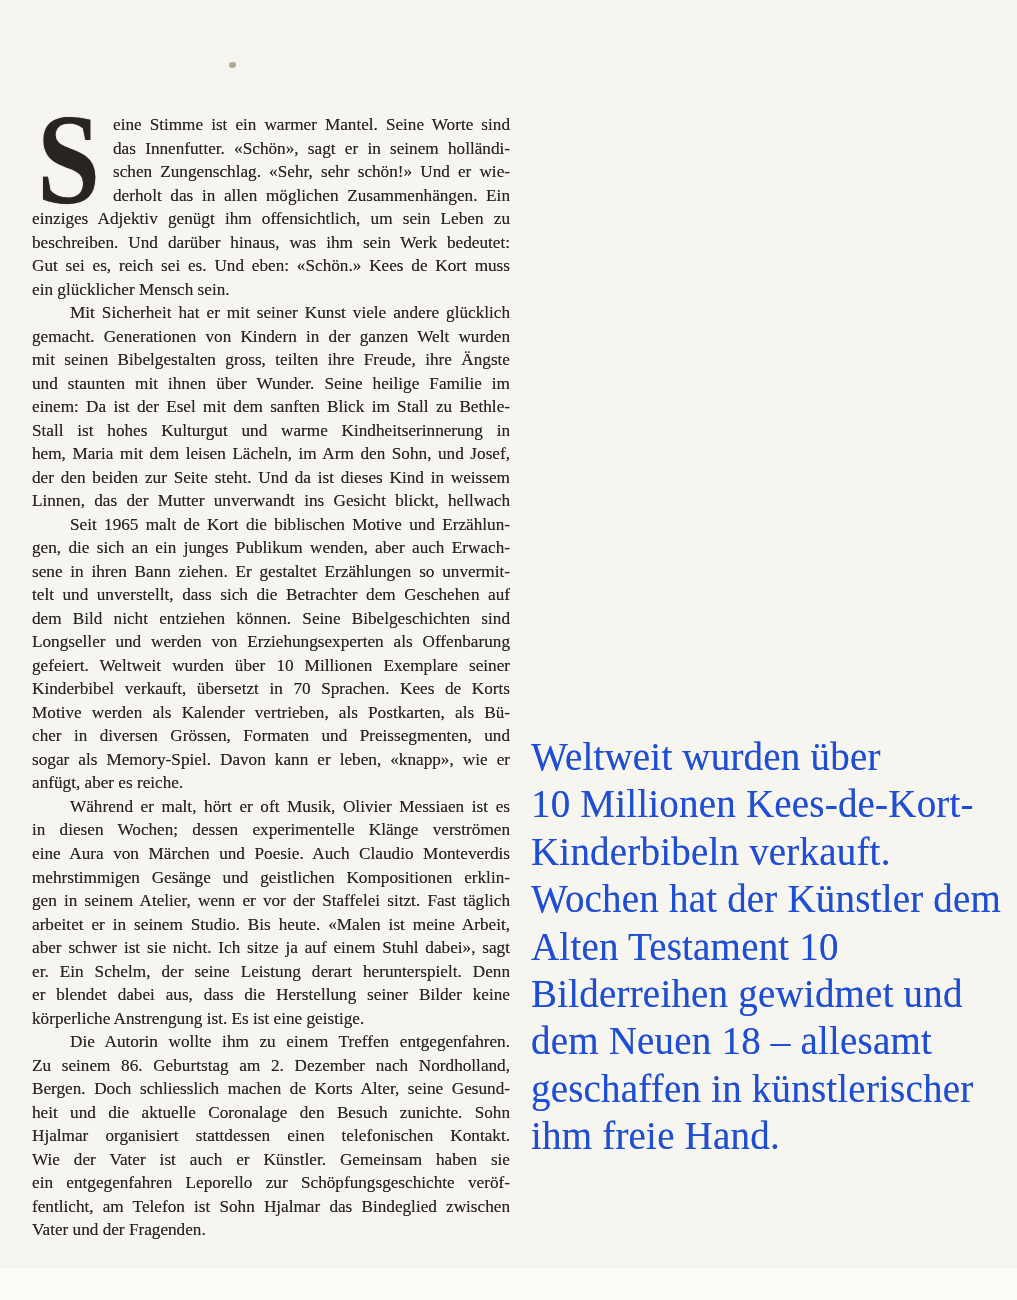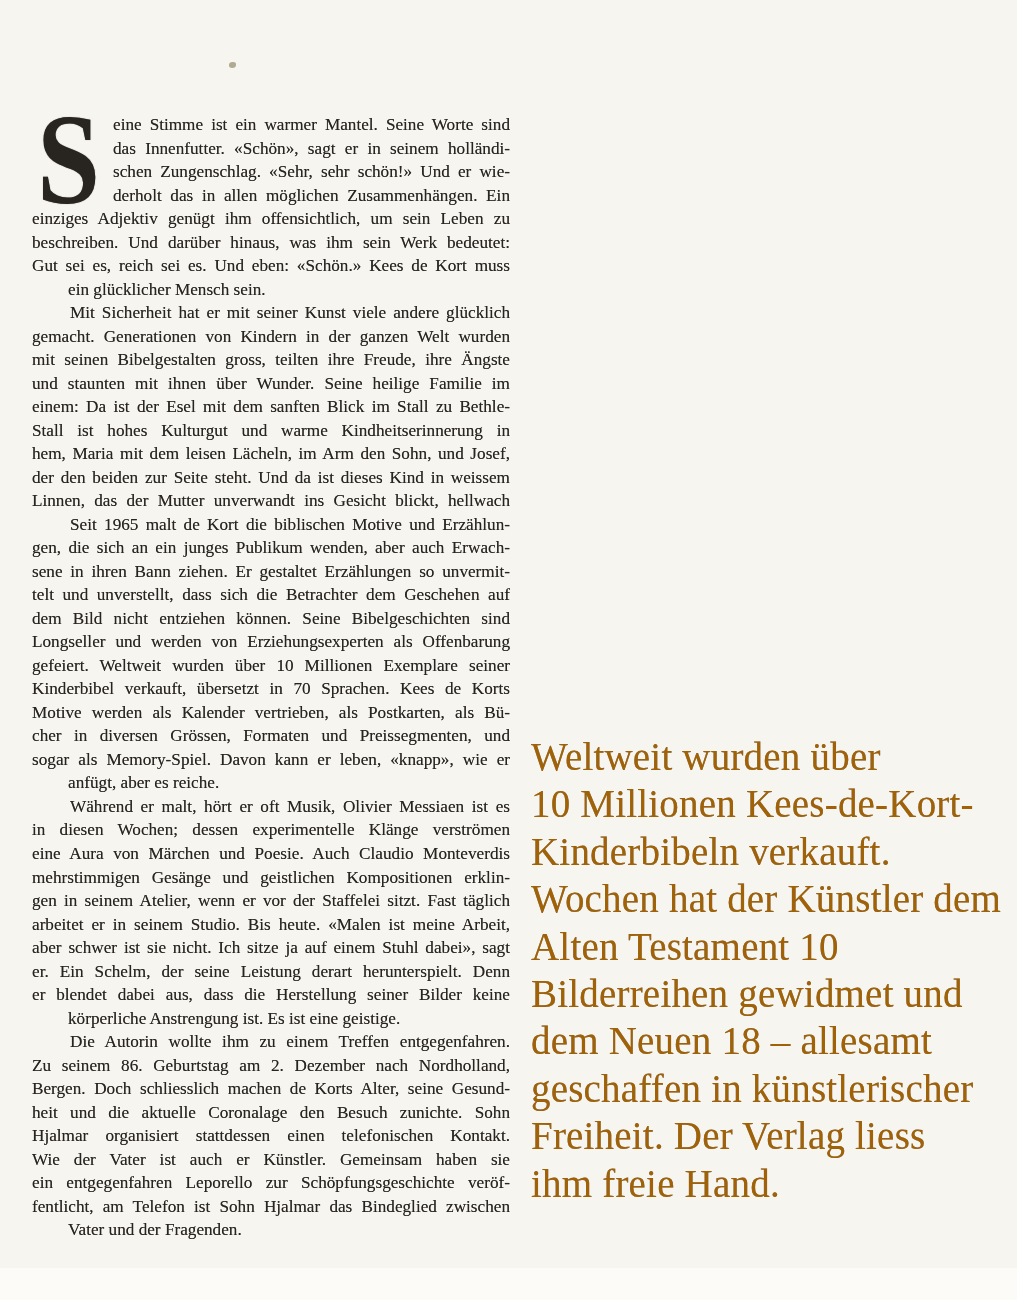--- a/index.html
+++ b/index.html
@@ -28,21 +28,20 @@
   .line {
     height: 23.52px;
     text-align: justify;
     text-align-last: justify;
     -moz-text-align-last: justify;
   }
   .line.first { padding-left: 38px; }
   .line.last {
     text-align: left;
     text-align-last: left;
-    margin-left: 36px;
     -moz-text-align-last: left;
   }
   .dropcap-box {
     float: left;
     width: 72px;
     height: 93px;
     margin-right: 9px;
     padding-left: 5px;
     box-sizing: border-box;
   }
@@ -140,26 +139,25 @@
       <div class="line first">Die Autorin wollte ihm zu einem Treffen entgegenfahren.</div>
       <div class="line">Zu seinem 86. Geburtstag am 2. Dezember nach Nordholland,</div>
       <div class="line">Bergen. Doch schliesslich machen de Korts Alter, seine Gesund-</div>
       <div class="line">heit und die aktuelle Coronalage den Besuch zunichte. Sohn</div>
       <div class="line">Hjalmar organisiert stattdessen einen telefonischen Kontakt.</div>
       <div class="line">Wie der Vater ist auch er Künstler. Gemeinsam haben sie</div>
       <div class="line">ein entgegenfahren Leporello zur Schöpfungsgeschichte veröf-</div>
       <div class="line">fentlicht, am Telefon ist Sohn Hjalmar das Bindeglied zwischen</div>
       <div class="line last">Vater und der Fragenden.</div>
     </div>
-  <div class="pull-quote" id="pull-quote" style="color: #a16207; font-family: Liberation Serif, serif;">
+  <div class="pull-quote" id="pull-quote" style="color: #1d4ed8; font-family: Liberation Serif, serif;">
       <div class="qline">Weltweit wurden über</div>
       <div class="qline">10 Millionen Kees-de-Kort-</div>
       <div class="qline">Kinderbibeln verkauft.</div>
       <div class="qline">Wochen hat der Künstler dem</div>
       <div class="qline">Alten Testament 10</div>
       <div class="qline">Bilderreihen gewidmet und</div>
       <div class="qline">dem Neuen 18 – allesamt</div>
       <div class="qline">geschaffen in künstlerischer</div>
-      <div class="qline">Freiheit. Der Verlag liess</div>
       <div class="qline">ihm freie Hand.</div>
     </div>
   <div class="scan-edge" style="background: rgb(252, 251, 247);"></div>
 </div>
 
 </body></html>

